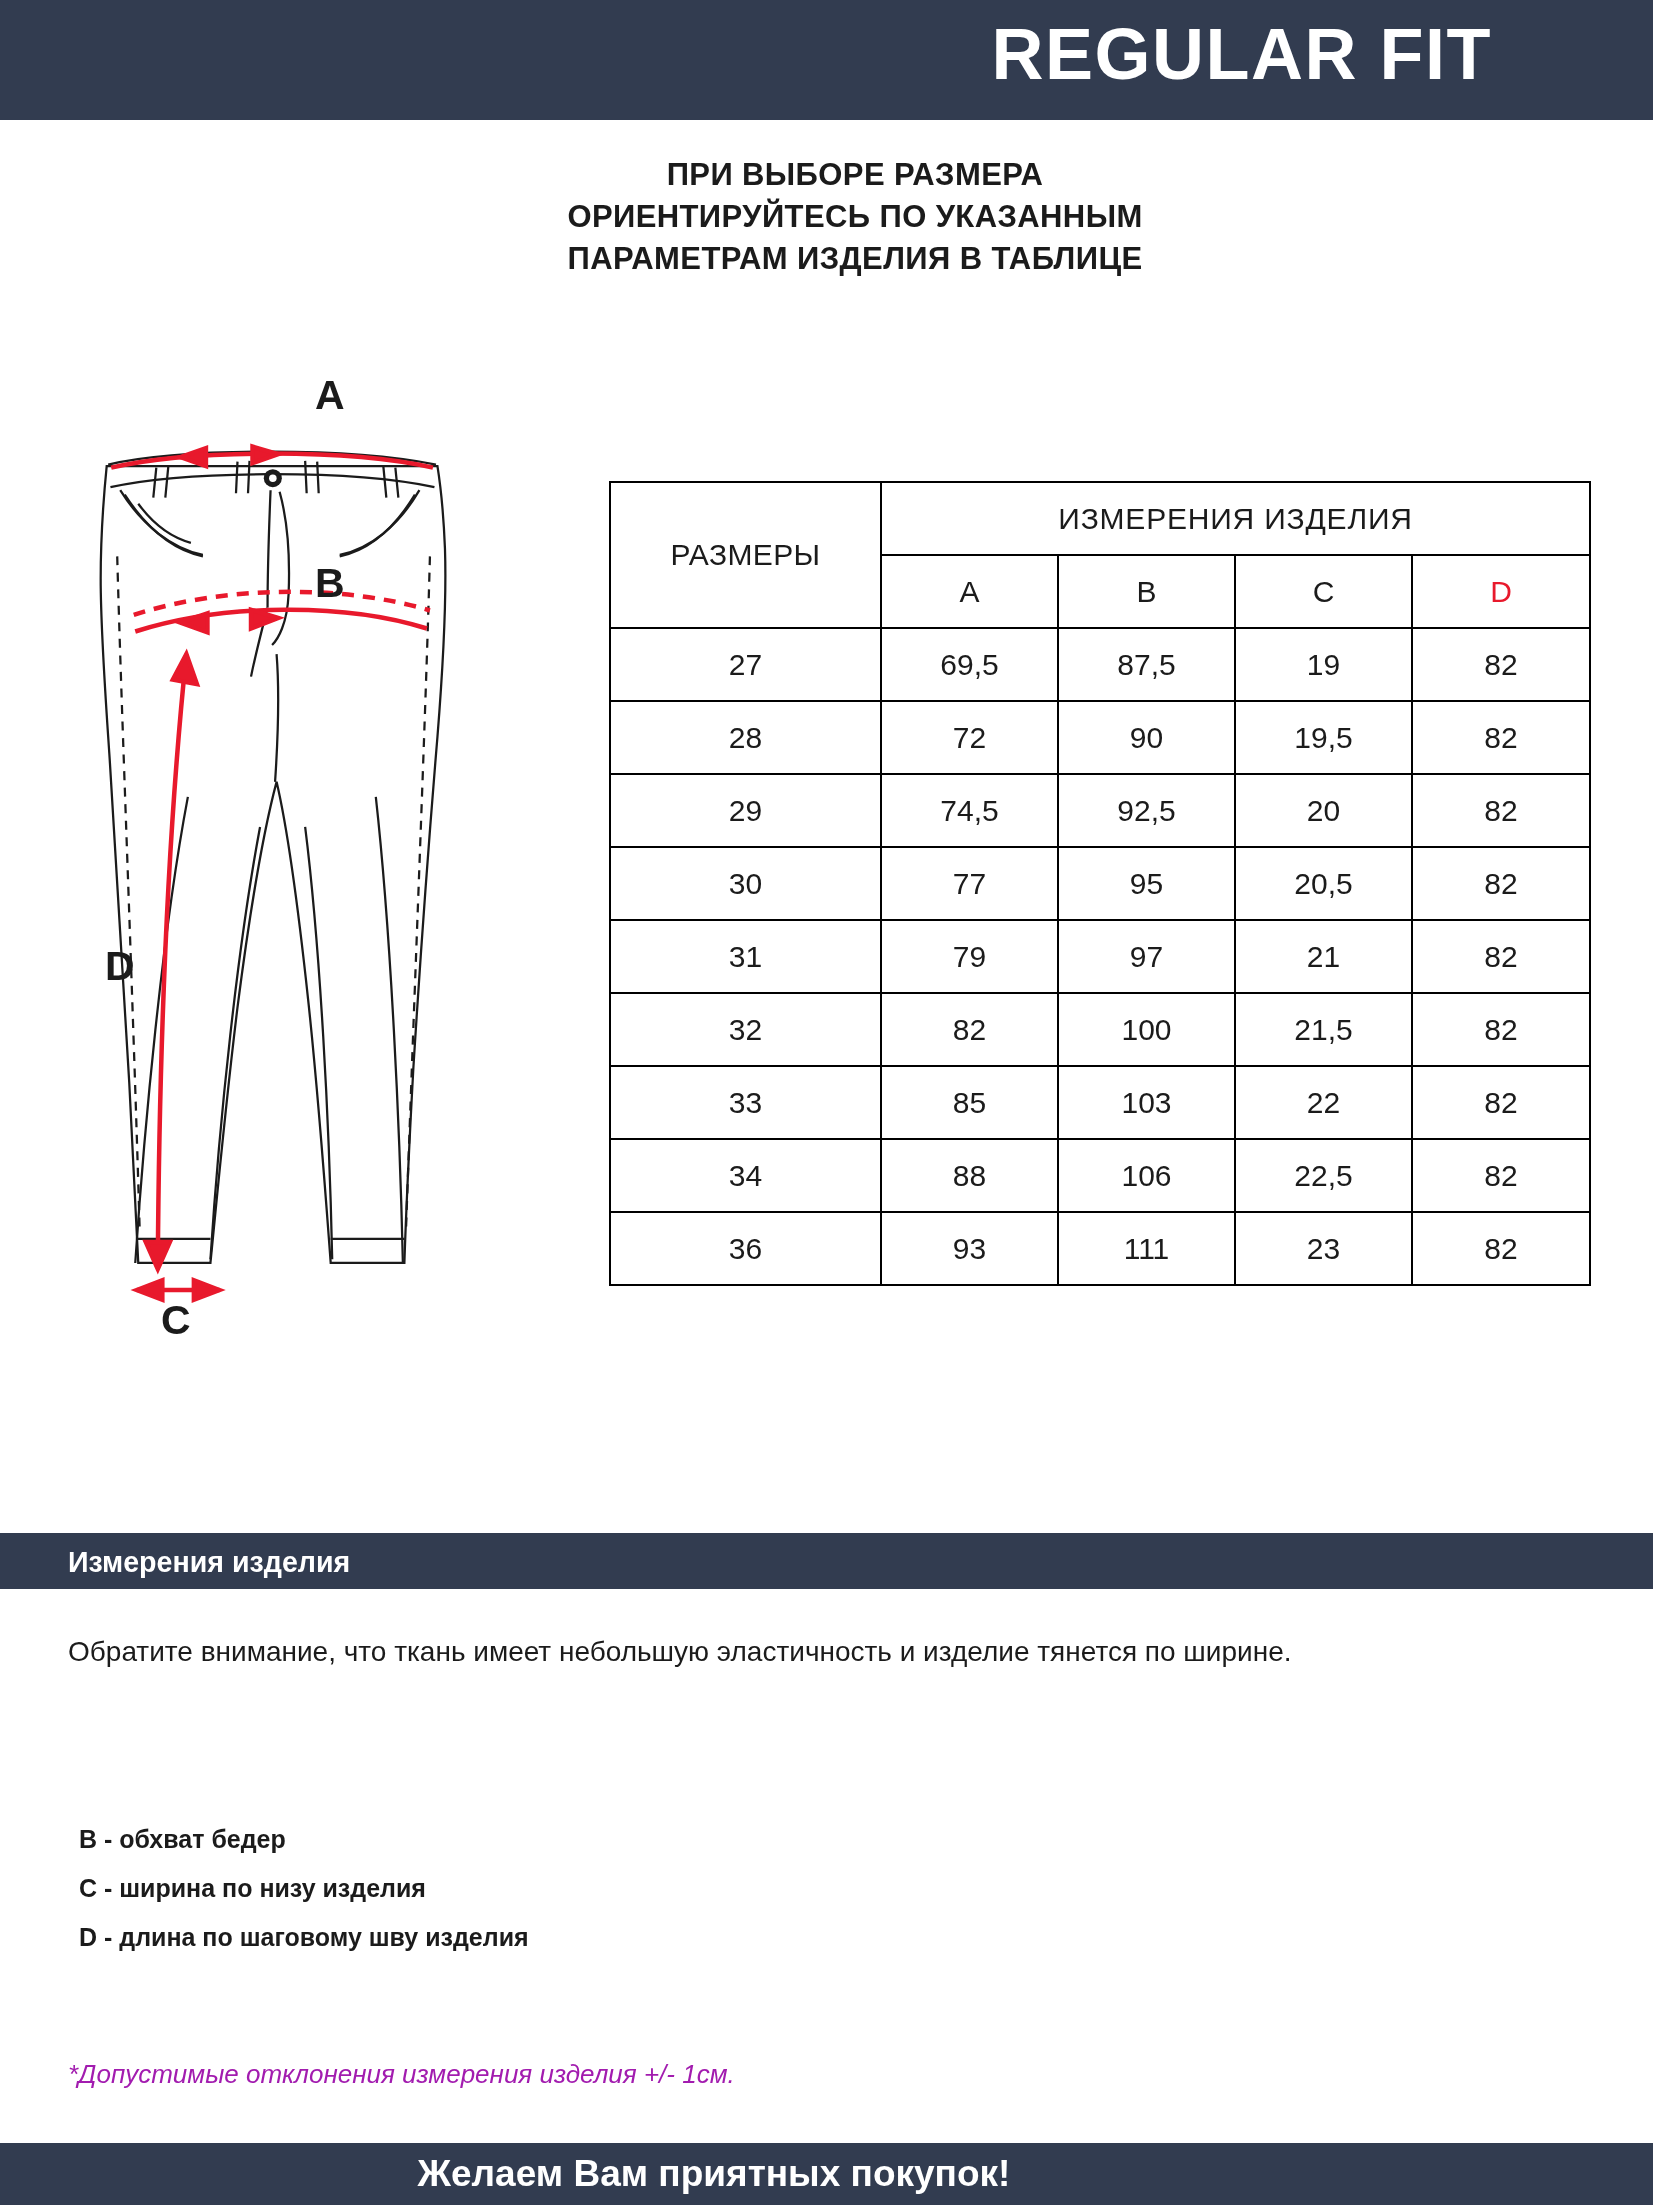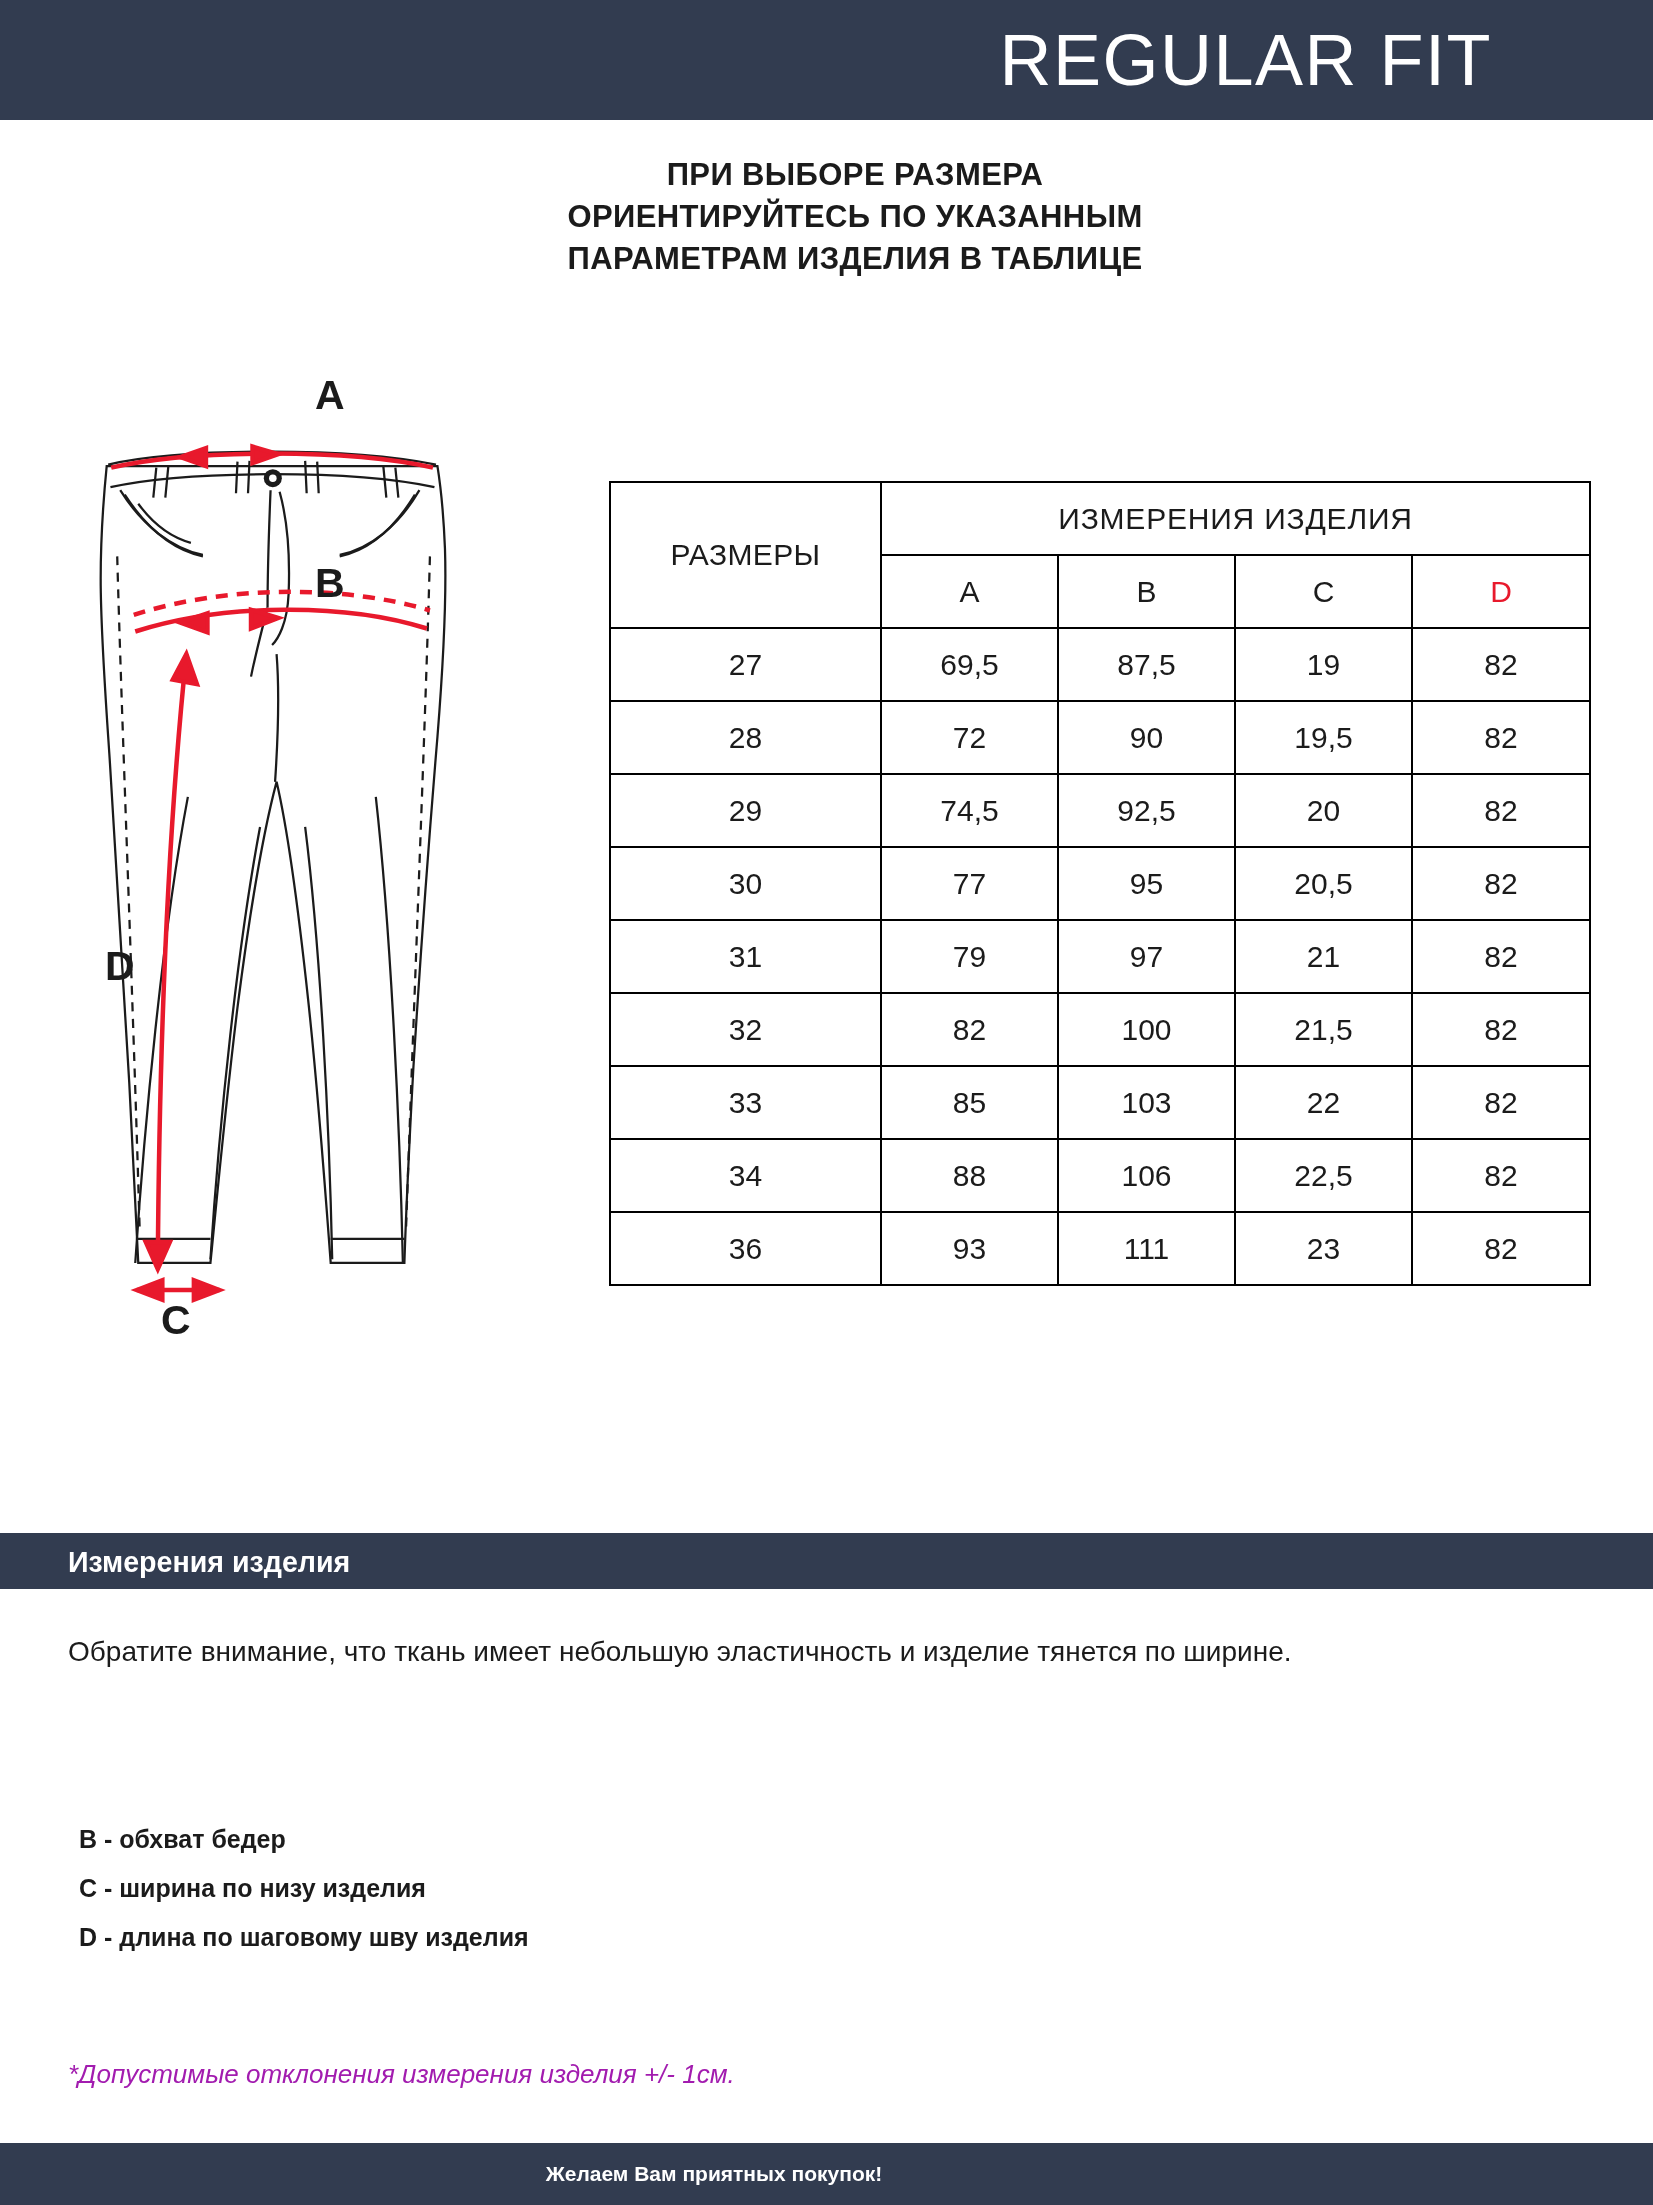--- a/index.html
+++ b/index.html
@@ -23,24 +23,24 @@
   .header-band {
     position: absolute;
     left: 0; top: 0;
     width: 1654px;
     height: 120px;
     background: #323c50;
   }
   .header-title {
     position: absolute;
     right: 162px;
-    top: 11px;
+    top: 5px;
     color: #ffffff;
     font-size: 72px;
-    font-weight: normal;
+    font-weight: bold;
     letter-spacing: 1.5px;
     line-height: 98px;
     white-space: nowrap;
   }
 
   
   .subtitle {
     position: absolute;
     left: 0;
     top: 154px;
@@ -168,21 +168,21 @@
     bottom: 0;
     width: 1654px;
     height: 62px;
     background: #323c50;
   }
   .footer-band span {
     display: block;
     width: 1404px;
     text-align: center;
     color: #ffffff;
-    font-size: 21px;
+    font-size: 37px;
     font-weight: bold;
     line-height: 62px;
     padding-left: 24px;
   }
 
   
   .lbl {
     position: absolute;
     color: #1b1b1b;
     font-size: 41px;

